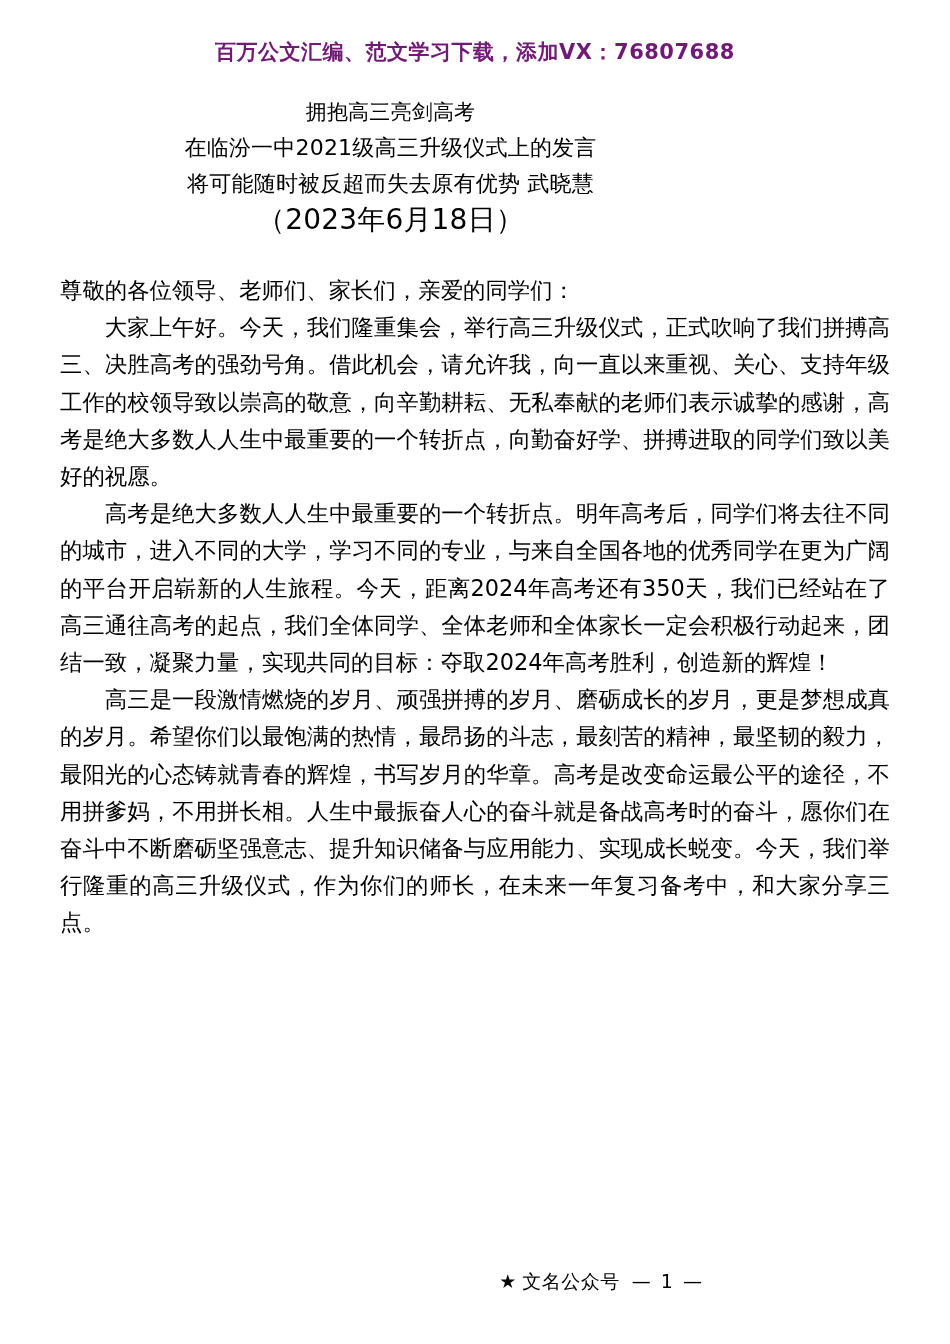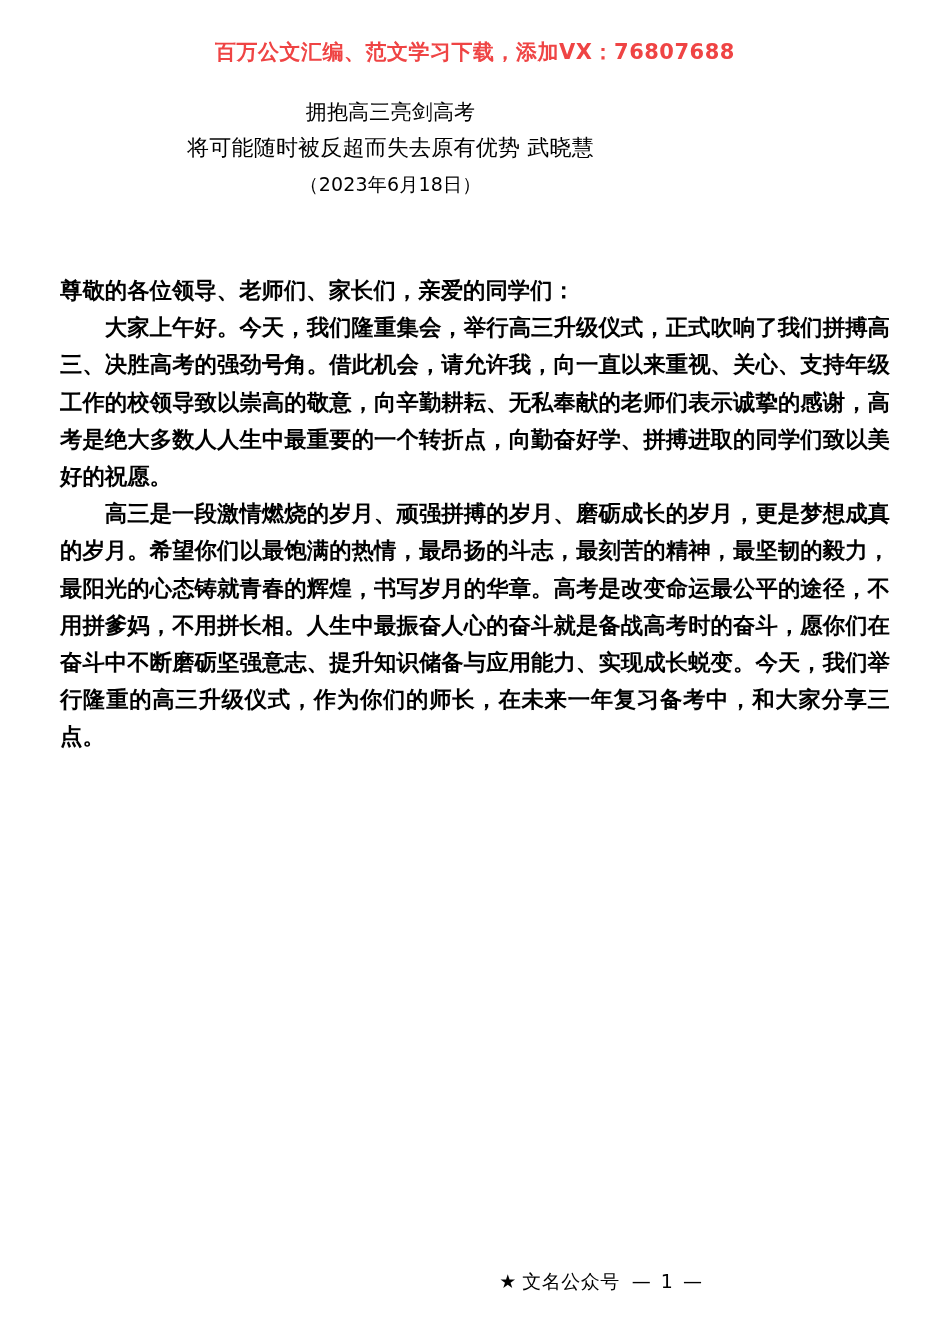--- a/index.html
+++ b/index.html
@@ -44,39 +44,38 @@
   }
   .title-line {
     font-size: 21.5px;
     line-height: 36px;
     letter-spacing: 0.2px;
     white-space: nowrap;
   }
   .title-line.t1 { font-size: 21px; }
   .title-line.t2 { font-size: 22px; }
   .title-line.t3 { font-size: 22px; }
-  .title-line.t4 { font-size: 19px; }
+  .title-line.t4 { font-size: 28px; }
 
   
   .body-text {
     position: absolute;
     top: 272px;
     left: 60px;
     width: 830px;
   }
   .para {
     font-size: 22.4px;
     line-height: 37.2px;
     text-align: justify;
     text-align-last: left;
     text-justify: inter-character;
     margin: 0;
     letter-spacing: 0px;
     word-break: break-all;
-    font-weight: bold;
   }
   .para.indent { text-indent: 2em; }
 
   
   .footer {
     position: absolute;
     left: 0;
     top: 1268px;
     width: 766px;
     text-align: right;
@@ -87,31 +86,33 @@
     white-space: nowrap;
   }
   .footer .brand { letter-spacing: 0.5px; }
   .footer .pageno { letter-spacing: 2px; padding-left: 6px; }
 </style>
 </head>
 <body>
 
 <div class="page">
 
-  <div class="promo-banner" style="color: #ef4444;">百万公文汇编、范文学习下载，添加VX：76807688</div>
+  <div class="promo-banner" style="color: #701a75;">百万公文汇编、范文学习下载，添加VX：76807688</div>
 
   <div class="title-block">
     <div class="title-line t1">拥抱高三亮剑高考</div>
+    <div class="title-line t2">在临汾一中2021级高三升级仪式上的发言</div>
     <div class="title-line t3">将可能随时被反超而失去原有优势  武晓慧</div>
     <div class="title-line t4">（2023年6月18日）</div>
   </div>
 
   <div class="body-text">
     <p class="para">尊敬的各位领导、老师们、家长们，亲爱的同学们：</p>
     <p class="para indent">大家上午好。今天，我们隆重集会，举行高三升级仪式，正式吹响了我们拼搏高三、决胜高考的强劲号角。借此机会，请允许我，向一直以来重视、关心、支持年级工作的校领导致以崇高的敬意，向辛勤耕耘、无私奉献的老师们表示诚挚的感谢，高考是绝大多数人人生中最重要的一个转折点，向勤奋好学、拼搏进取的同学们致以美好的祝愿。</p>
+    <p class="para indent">高考是绝大多数人人生中最重要的一个转折点。明年高考后，同学们将去往不同的城市，进入不同的大学，学习不同的专业，与来自全国各地的优秀同学在更为广阔的平台开启崭新的人生旅程。今天，距离2024年高考还有350天，我们已经站在了高三通往高考的起点，我们全体同学、全体老师和全体家长一定会积极行动起来，团结一致，凝聚力量，实现共同的目标：夺取2024年高考胜利，创造新的辉煌！</p>
     <p class="para indent">高三是一段激情燃烧的岁月、顽强拼搏的岁月、磨砺成长的岁月，更是梦想成真的岁月。希望你们以最饱满的热情，最昂扬的斗志，最刻苦的精神，最坚韧的毅力，最阳光的心态铸就青春的辉煌，书写岁月的华章。高考是改变命运最公平的途径，不用拼爹妈，不用拼长相。人生中最振奋人心的奋斗就是备战高考时的奋斗，愿你们在奋斗中不断磨砺坚强意志、提升知识储备与应用能力、实现成长蜕变。今天，我们举行隆重的高三升级仪式，作为你们的师长，在未来一年复习备考中，和大家分享三点。</p>
   </div>
 
   <div class="footer">
     <span class="star">★</span>
     <span class="brand">文名公众号</span>
     <span class="pageno">— 1 —</span>
   </div>
 
 </div>

